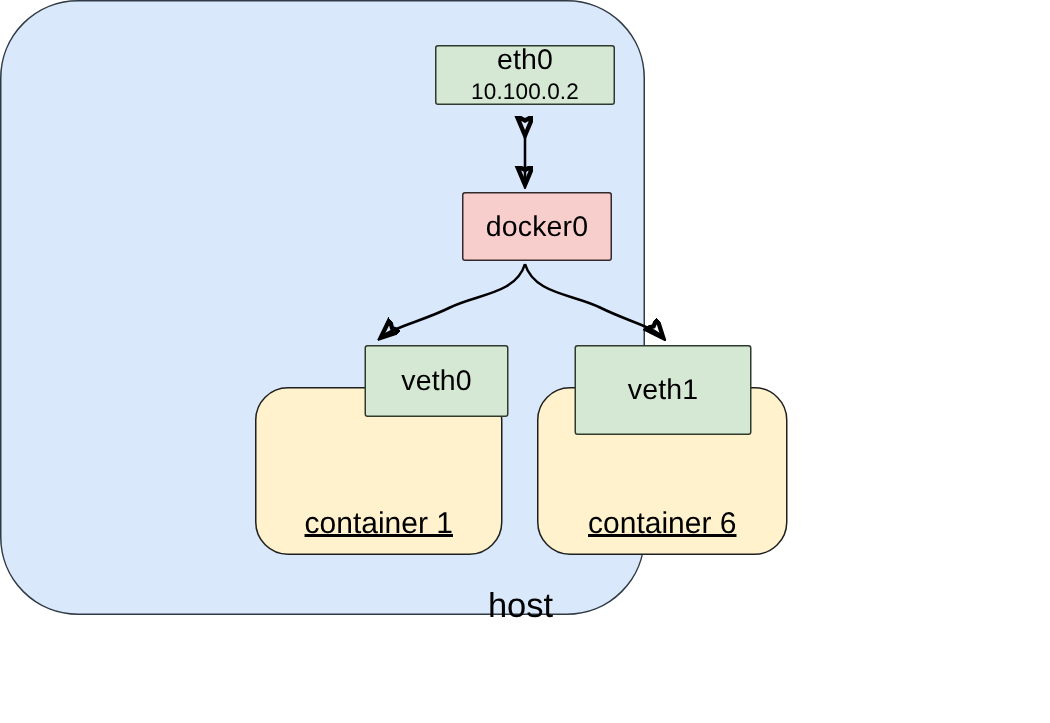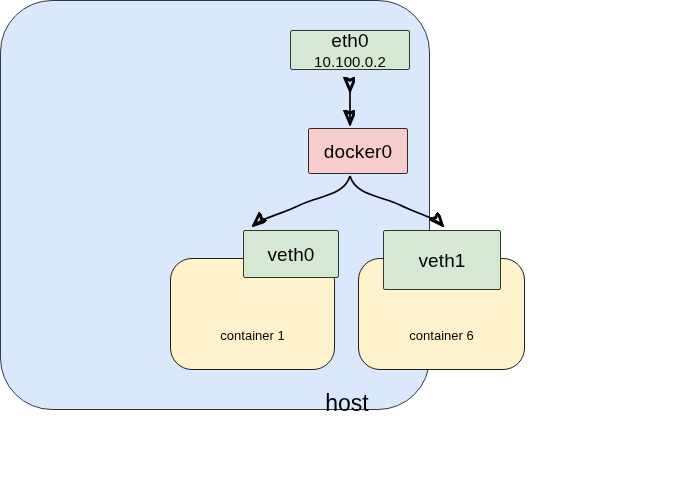--- a/index.html
+++ b/index.html
@@ -68,24 +68,25 @@
     position: absolute;
     box-sizing: border-box;
     background: #fff2cc;
     border: 1.6px solid #1f1f1f;
     border-radius: 22px;
     display: flex;
     align-items: flex-end;
     justify-content: center;
   }
   .container-box .clabel {
-    font-size: 13px;
+    font-size: 20px;
     line-height: 23px;
-    margin-bottom: 22px;
+    margin-bottom: 8px;
     color: #000000;
+    text-decoration: underline;
   }
   #container1-box { left: 170px; top: 258px; width: 165px; height: 112px; }
   #container2-box { left: 358px; top: 258px; width: 167px; height: 112px; }
 
   
   .iface {
     box-sizing: border-box;
     border: 1.6px solid #1f1f1f;
     border-radius: 2px;
   }

